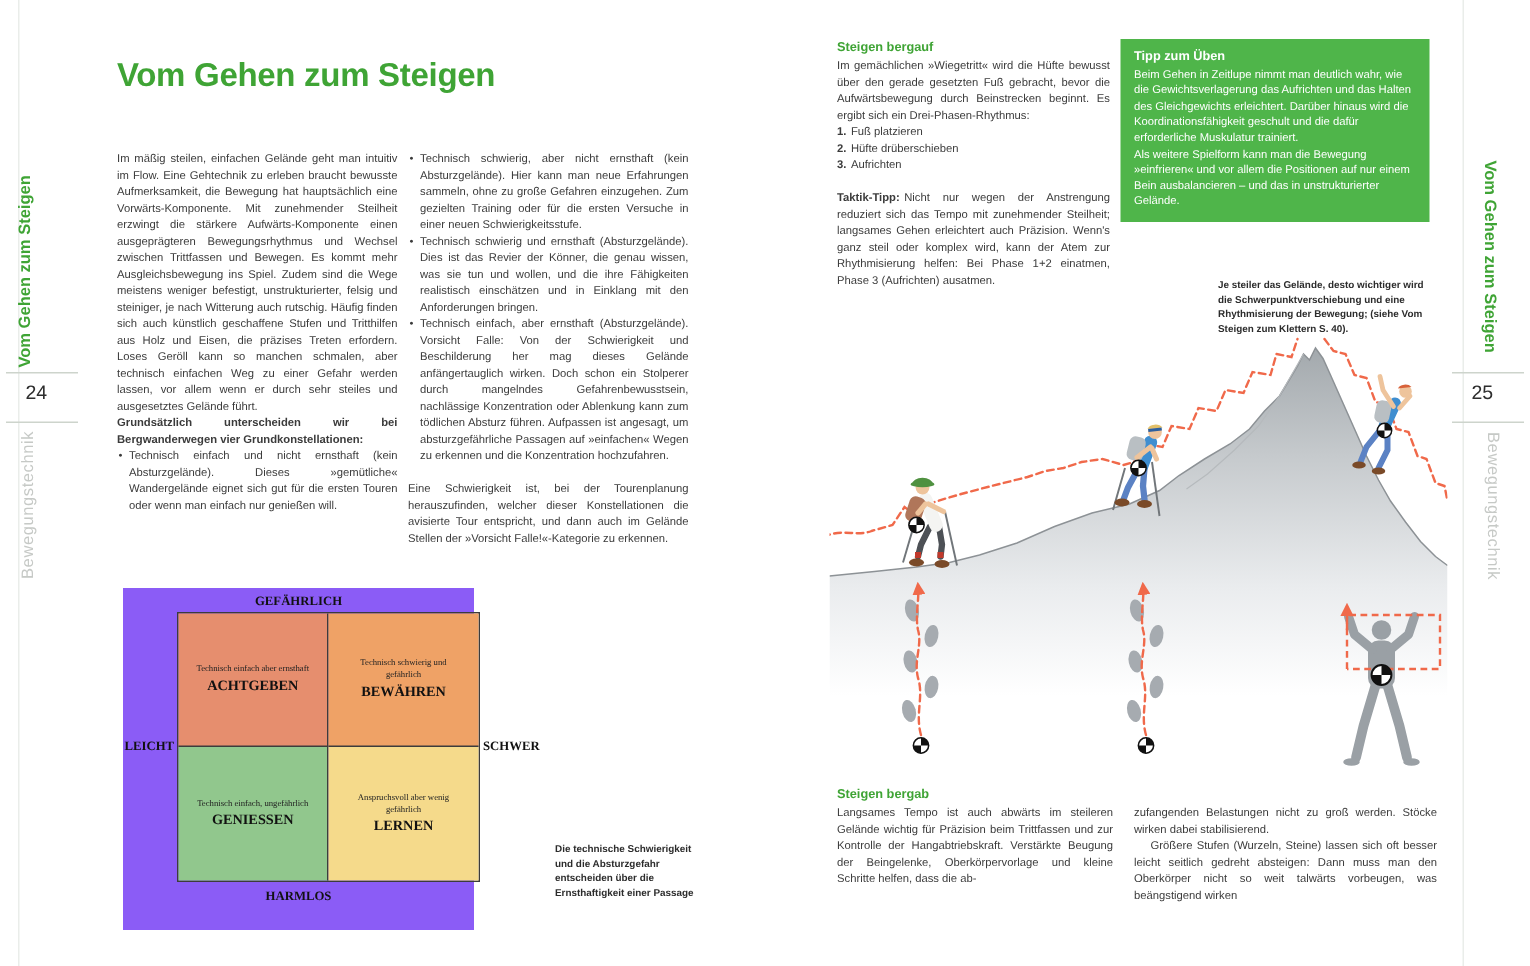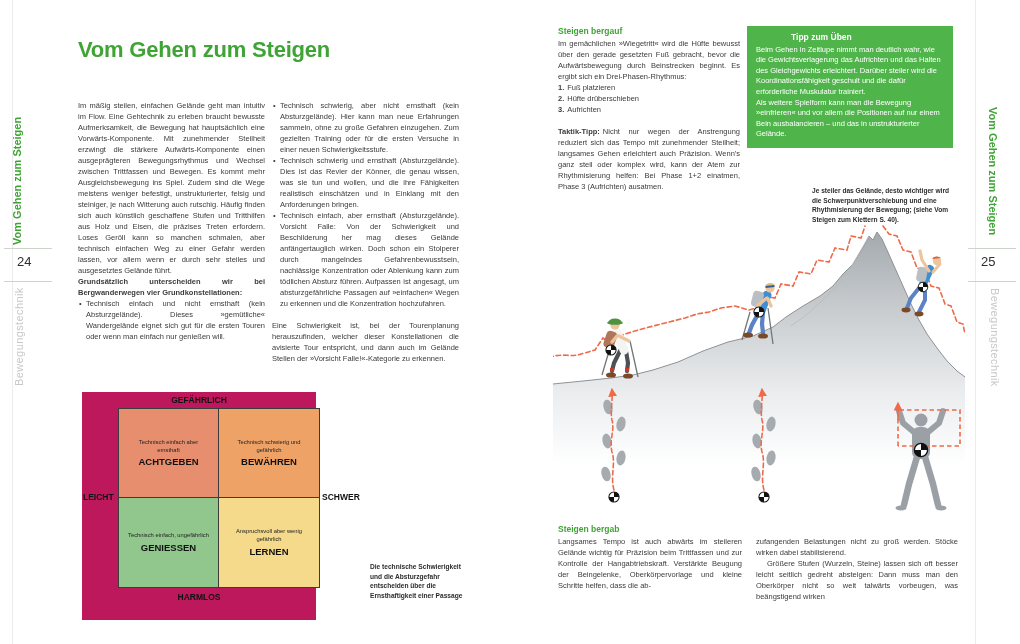--- a/index.html
+++ b/index.html
@@ -20,42 +20,42 @@
   
   #page-title{position:absolute;left:78px;top:22px;font-size:22px;font-weight:bold;color:#3fa435;letter-spacing:-.2px;}
   .col{position:absolute;width:187px;font-size:7.5px;line-height:11px;text-align:justify;}
   #lcol1{left:78px;top:100px;} #lcol2{left:272px;top:100px;}
   .list-heading{font-weight:bold;}
   .bullet{position:relative;padding-left:8px;}
   .bullet::before{content:"\2022";position:absolute;left:1px;}
   .closing{margin-top:11px;}
 
   
-  #matrix{position:absolute;left:82px;top:392px;width:234px;height:228px;background:#be185d;}
+  #matrix{position:absolute;left:82px;top:392px;width:234px;height:228px;background:#8b5cf6;font-family:Liberation Serif, serif;}
   .mx-axis{position:absolute;font-weight:bold;font-size:8.5px;color:#111;}
   #mx-top{top:3px;left:0;right:0;text-align:center;}
   #mx-bottom{top:200px;left:0;right:0;text-align:center;}
   #mx-left{left:1px;top:100px;} #mx-right{left:240px;top:100px;}
   #mx-grid{position:absolute;left:36px;top:16px;width:200px;height:178px;border:1px solid #3c3c3c;display:grid;grid-template-columns:1fr 1fr;grid-template-rows:1fr 1fr;}
   .mx-cell{display:flex;flex-direction:column;align-items:center;justify-content:center;gap:2px;text-align:center;padding:4px;}
   .q-tl{background:#e68e6e;border-right:1px solid #3c3c3c;border-bottom:1px solid #3c3c3c;}
   .q-tr{background:#efa266;border-bottom:1px solid #3c3c3c;}
   .q-bl{background:#91c78d;border-right:1px solid #3c3c3c;}
   .q-br{background:#f5da8b;}
   .mx-desc{font-size:5.8px;line-height:1.3;color:#222;max-width:82px;}
   .mx-label{font-weight:bold;font-size:9.5px;color:#111;}
   #mx-caption{position:absolute;left:370px;top:562px;width:104px;font-size:6.6px;font-weight:bold;line-height:1.45;color:#2c2c2c;text-align:left;}
 
   
   #r-col1{position:absolute;left:558px;top:26px;width:182px;font-size:7.5px;line-height:11px;text-align:justify;}
   .sect-head{color:#3fa435;font-weight:bold;font-size:8.5px;text-align:left;margin-bottom:1px;}
   .step b{margin-right:3px;}
   .taktik{margin-top:11px;}
   #tip-box{position:absolute;left:747px;top:26px;width:188px;background:#4fb54a;color:#fff;padding:6px 9px 8px 9px;font-size:7.5px;line-height:10.6px;text-align:left;}
-  #tip-box .tip-title{font-weight:bold;font-size:8.5px;margin-bottom:2px;margin-left:35px;}
+  #tip-box .tip-title{font-weight:bold;font-size:8.5px;margin-bottom:2px;}
   #illu-caption{position:absolute;left:812px;top:186px;width:148px;font-size:6.6px;font-weight:bold;line-height:1.45;color:#2c2c2c;}
   #illustration{position:absolute;left:553px;top:224px;width:412px;height:298px;}
   #bergab1{position:absolute;left:558px;top:524px;width:184px;font-size:7.5px;line-height:11px;text-align:justify;}
   #bergab2{position:absolute;left:756px;top:536px;width:202px;font-size:7.5px;line-height:11px;text-align:justify;}
   #bergab2 .p2{text-indent:11px;}
 </style>
 </head>
 <body>
 
 <div class="spread">
@@ -121,21 +121,21 @@
     <div class="step"><b>1.</b><span>Fuß platzieren</span></div>
     <div class="step"><b>2.</b><span>Hüfte drüberschieben</span></div>
     <div class="step"><b>3.</b><span>Aufrichten</span></div>
     <div class="taktik">
       <b style="margin-right:3px;">Taktik-Tipp:</b><span>Nicht nur wegen der Anstrengung reduziert sich das Tempo mit zunehmender Steilheit; langsames Gehen erleichtert auch Präzision. Wenn's ganz steil oder komplex wird, kann der Atem zur Rhythmisierung helfen: Bei Phase 1+2 einatmen, Phase 3 (Aufrichten) ausatmen.</span>
     </div>
   </div>
 
   <div id="tip-box">
     <div class="tip-title">Tipp zum Üben</div>
-    <div>Beim Gehen in Zeitlupe nimmt man deutlich wahr, wie die Gewichtsverlagerung das Aufrichten und das Halten des Gleichgewichts erleichtert. Darüber steiler wird die Koordinationsfähigkeit geschult und die dafür erforderliche Muskulatur trainiert.</div>
+    <div>Beim Gehen in Zeitlupe nimmt man deutlich wahr, wie die Gewichtsverlagerung das Aufrichten und das Halten des Gleichgewichts erleichtert. Darüber hinaus wird die Koordinationsfähigkeit geschult und die dafür erforderliche Muskulatur trainiert.</div>
     <div>Als weitere Spielform kann man die Bewegung »einfrieren« und vor allem die Positionen auf nur einem Bein ausbalancieren – und das in unstrukturierter Gelände.</div>
   </div>
 
   <div id="illu-caption">Je steiler das Gelände, desto wichtiger wird die Schwerpunktverschiebung und eine Rhythmisierung der Bewegung; (siehe Vom Steigen zum Klettern S. 40).</div>
 
   <svg id="illustration" viewBox="0 0 412 298" aria-hidden="true">
     <defs>
       <linearGradient id="mg" x1="0" y1="0" x2="0" y2="1">
         <stop offset="0" stop-color="#a3a9ad"></stop>
         <stop offset="0.25" stop-color="#c6cacd"></stop>

